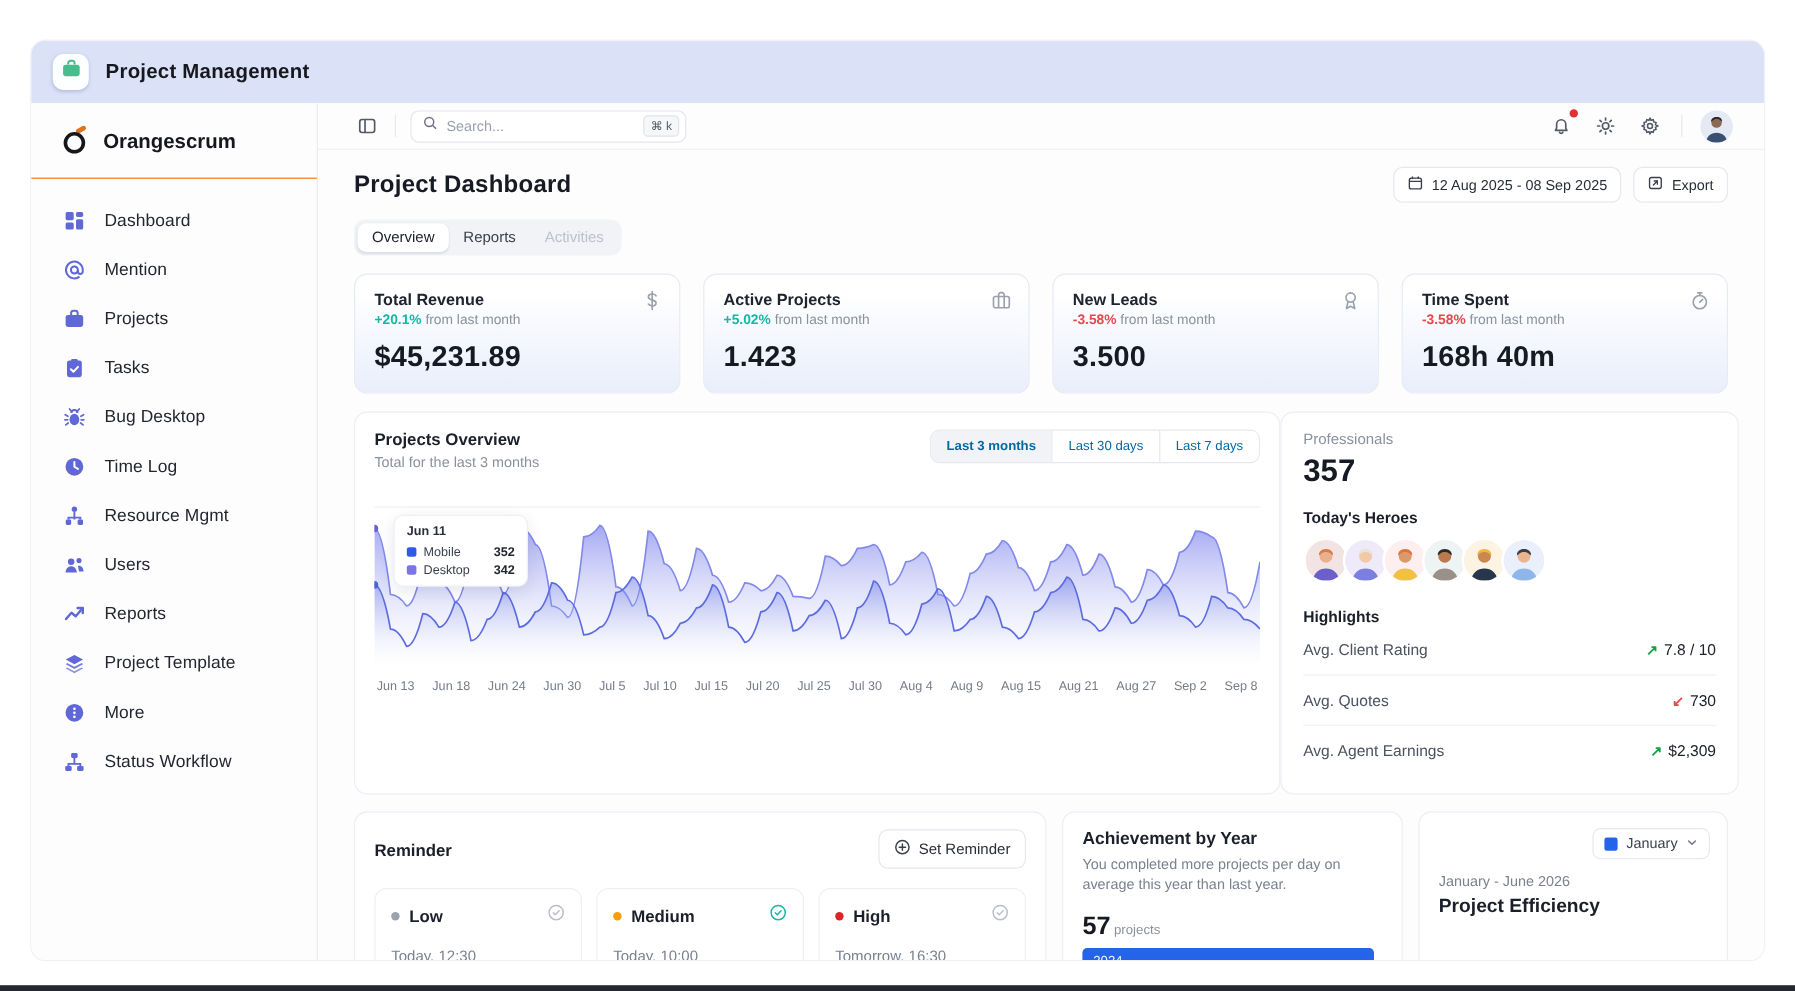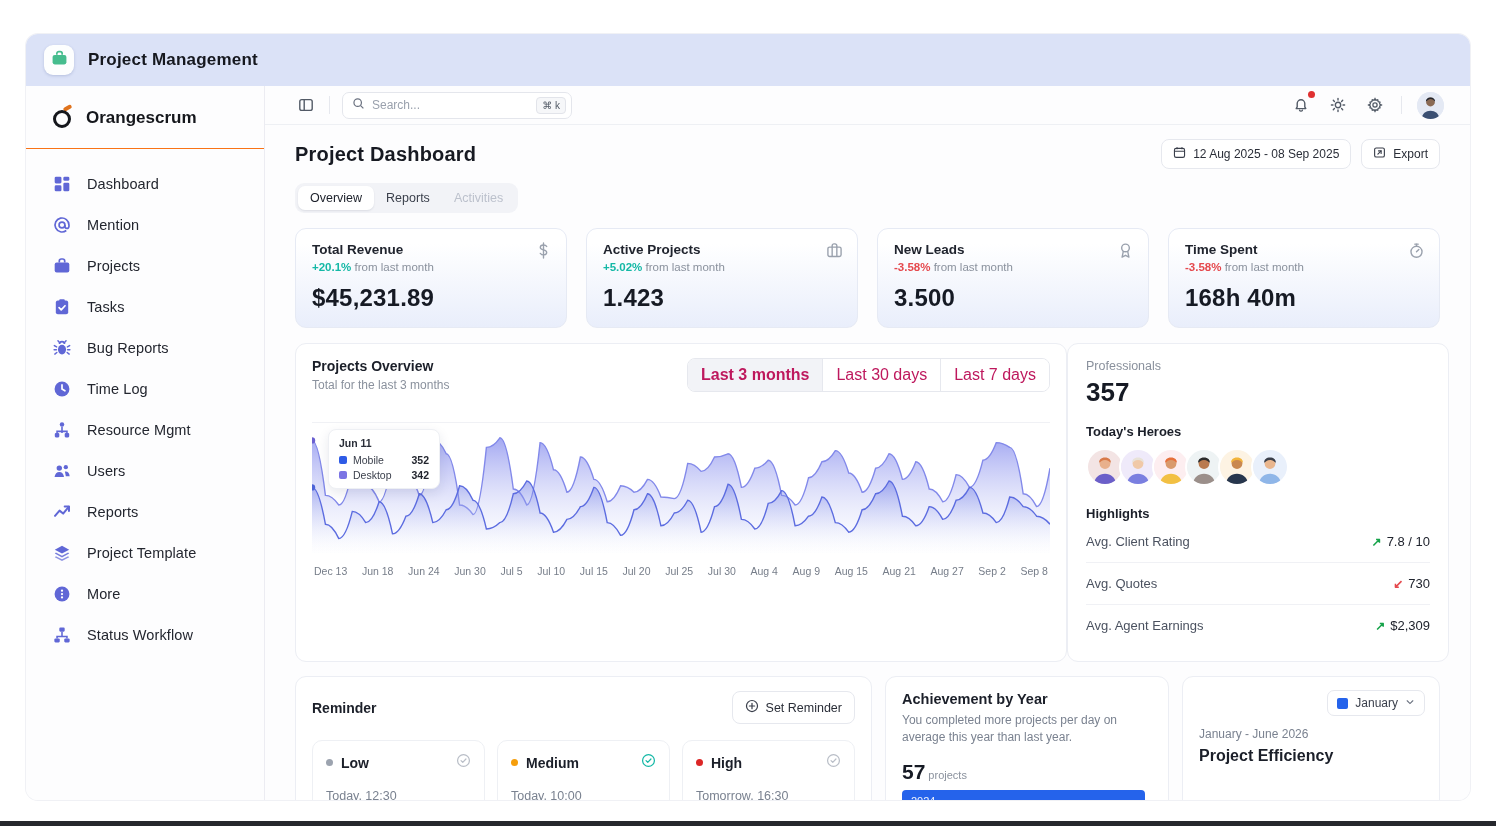--- a/index.html
+++ b/index.html
@@ -66,21 +66,21 @@
   
   .card { border:1px solid #eceef4; border-radius:11px; background:#fff; }
 
   
   .charts-row { display:grid; grid-template-columns:1fr 382px; margin-top:15px; }
   .overview-card { padding:14px 16px 10px; }
   .overview-head { display:flex; align-items:flex-start; }
   .ov-title { font-size:14px; font-weight:bold; color:#1b1f29; }
   .ov-sub { font-size:12px; color:#8a919d; margin-top:4px; }
   .seg-group { margin-left:auto; display:flex; border:1px solid #e6e8ee; border-radius:8px; overflow:hidden; }
-  .seg { font-size:16px; color:#be185d; padding:7px 13px; background:#fff; border-left:1px solid #e6e8ee; cursor:pointer; white-space:nowrap; }
+  .seg { font-size:11px; color:#0369a1; padding:7px 13px; background:#fff; border-left:1px solid #e6e8ee; cursor:pointer; white-space:nowrap; }
   .seg:first-child { border-left:none; }
   .seg.active { background:#f2f3f7; font-weight:600; }
   .chart-wrap { position:relative; margin-top:30px; border-top:1px solid #f0f1f5; padding-top:2px; }
   .tooltip { position:absolute; left:16px; top:6px; background:#fff; border:1px solid #eef0f4; border-radius:8px; box-shadow:0 4px 12px rgba(30,40,80,.10); padding:7px 10px; min-width:96px; z-index:3; }
   .tt-label { font-size:10.5px; font-weight:bold; color:#2a2e38; margin-bottom:5px; }
   .tt-row { display:flex; align-items:center; gap:6px; font-size:10.5px; color:#3a3f4b; margin-top:3px; }
   .tt-sq { width:8px; height:8px; border-radius:2px; flex-shrink:0; }
   .tt-val { margin-left:auto; font-weight:bold; color:#23262f; padding-left:14px; }
   .x-labels { display:flex; justify-content:space-between; margin-top:6px; padding:0 2px 6px; }
   .x-labels span { font-size:10.5px; color:#767d89; }
@@ -210,21 +210,21 @@
                     <line x1="3" y1="9.6" x2="1" y2="9.6"></line>
                     <line x1="3.4" y1="12" x2="1.6" y2="13.4"></line>
                     <line x1="12.8" y1="7" x2="14.8" y2="5.8"></line>
                     <line x1="13" y1="9.6" x2="15" y2="9.6"></line>
                     <line x1="12.6" y1="12" x2="14.4" y2="13.4"></line>
                     <line x1="5.6" y1="3" x2="4.4" y2="1.6"></line>
                     <line x1="10.4" y1="3" x2="11.6" y2="1.6"></line>
                   </g>
                 </svg>
               </span>
-              <span class="nl">Bug Reports</span>
+              <span class="nl">Bug Desktop</span>
             </div>
             <div class="nav-item">
               <span class="ni">
                 <svg width="18" height="18" viewBox="0 0 16 16">
                   <circle cx="8" cy="8" r="6.6" fill="currentColor"></circle>
                   <path d="M8 4.4V8l2.6 1.6" fill="none" stroke="#fff" stroke-width="1.5" stroke-linecap="round"></path>
                 </svg>
               </span>
               <span class="nl">Time Log</span>
             </div>
@@ -472,21 +472,21 @@
                       </linearGradient>
                     </defs>
                     <path d="M0.0 15.4 Q6.7 15.4 13.4 70.4 Q20.1 70.4 26.8 80 Q33.5 80.0 40.3 44.8 Q47.0 44.8 53.7 60.8 Q60.4 60.8 67.1 76.8 Q73.8 76.8 80.5 32 Q87.2 32.0 93.9 51.2 Q100.6 51.2 107.3 70.4 Q114.0 70.4 120.8 14.4 Q127.5 14.4 134.2 28.8 Q140.9 28.8 147.6 80 Q154.3 80.0 161 89.6 Q167.7 89.6 174.4 22.4 Q181.2 22.4 187.9 12.8 Q194.6 12.8 201.3 64 Q208.0 64.0 214.7 80 Q221.4 80.0 228.1 17.6 Q234.8 17.6 241.5 44.8 Q248.2 44.8 254.9 67.2 Q261.6 67.2 268.4 32 Q275.1 32.0 281.8 54.4 Q288.5 54.4 295.2 76.8 Q301.9 76.8 308.6 60.8 Q315.3 60.8 322 67.2 Q328.8 67.2 335.5 54.4 Q342.2 54.4 348.9 72 Q355.6 72.0 362.3 73.6 Q369.0 73.6 375.7 38.4 Q382.4 38.4 389.1 46.4 Q395.8 46.4 402.5 32 Q409.3 32.0 416 28.8 Q422.7 28.8 429.4 62.4 Q436.1 62.4 442.8 43.2 Q449.5 43.2 456.2 35.2 Q462.9 35.2 469.6 70.4 Q476.4 70.4 483.1 80 Q489.8 80.0 496.5 52.8 Q503.2 52.8 509.9 36.8 Q516.6 36.8 523.3 25.6 Q530.0 25.6 536.7 48 Q543.4 48.0 550.1 67.2 Q556.9 67.2 563.6 43.2 Q570.3 43.2 577 28.8 Q583.7 28.8 590.4 54.4 Q597.1 54.4 603.8 36.8 Q610.5 36.8 617.2 64 Q624.0 64.0 630.7 76.8 Q637.4 76.8 644.1 49.6 Q650.8 49.6 657.5 62.4 Q664.2 62.4 670.9 35.2 Q677.6 35.2 684.3 17.6 Q691.0 17.6 697.7 22.4 Q704.5 22.4 711.2 68.8 Q717.9 68.8 724.6 81.6 Q731.3 81.6 738 43.2 L738 128 L0 128 Z" fill="url(#g0)"></path>
                     <path d="M0.0 15.4 Q6.7 15.4 13.4 70.4 Q20.1 70.4 26.8 80 Q33.5 80.0 40.3 44.8 Q47.0 44.8 53.7 60.8 Q60.4 60.8 67.1 76.8 Q73.8 76.8 80.5 32 Q87.2 32.0 93.9 51.2 Q100.6 51.2 107.3 70.4 Q114.0 70.4 120.8 14.4 Q127.5 14.4 134.2 28.8 Q140.9 28.8 147.6 80 Q154.3 80.0 161 89.6 Q167.7 89.6 174.4 22.4 Q181.2 22.4 187.9 12.8 Q194.6 12.8 201.3 64 Q208.0 64.0 214.7 80 Q221.4 80.0 228.1 17.6 Q234.8 17.6 241.5 44.8 Q248.2 44.8 254.9 67.2 Q261.6 67.2 268.4 32 Q275.1 32.0 281.8 54.4 Q288.5 54.4 295.2 76.8 Q301.9 76.8 308.6 60.8 Q315.3 60.8 322 67.2 Q328.8 67.2 335.5 54.4 Q342.2 54.4 348.9 72 Q355.6 72.0 362.3 73.6 Q369.0 73.6 375.7 38.4 Q382.4 38.4 389.1 46.4 Q395.8 46.4 402.5 32 Q409.3 32.0 416 28.8 Q422.7 28.8 429.4 62.4 Q436.1 62.4 442.8 43.2 Q449.5 43.2 456.2 35.2 Q462.9 35.2 469.6 70.4 Q476.4 70.4 483.1 80 Q489.8 80.0 496.5 52.8 Q503.2 52.8 509.9 36.8 Q516.6 36.8 523.3 25.6 Q530.0 25.6 536.7 48 Q543.4 48.0 550.1 67.2 Q556.9 67.2 563.6 43.2 Q570.3 43.2 577 28.8 Q583.7 28.8 590.4 54.4 Q597.1 54.4 603.8 36.8 Q610.5 36.8 617.2 64 Q624.0 64.0 630.7 76.8 Q637.4 76.8 644.1 49.6 Q650.8 49.6 657.5 62.4 Q664.2 62.4 670.9 35.2 Q677.6 35.2 684.3 17.6 Q691.0 17.6 697.7 22.4 Q704.5 22.4 711.2 68.8 Q717.9 68.8 724.6 81.6 Q731.3 81.6 738 43.2" fill="none" stroke="#8289ea" stroke-width="1.4"></path>
                     <circle cx="0.0" cy="15.4" r="3.2" fill="#6a5fd0"></circle>
                     <path d="M0.0 62.4 Q6.7 62.4 13.4 99.2 Q20.1 99.2 26.8 113.6 Q33.5 113.6 40.3 86.4 Q47.0 86.4 53.7 97.6 Q60.4 97.6 67.1 76.8 Q73.8 76.8 80.5 108.8 Q87.2 108.8 93.9 91.2 Q100.6 91.2 107.3 68.8 Q114.0 68.8 120.8 97.6 Q127.5 97.6 134.2 84.8 Q140.9 84.8 147.6 60.8 Q154.3 60.8 161 75.2 Q167.7 75.2 174.4 104 Q181.2 104.0 187.9 97.6 Q194.6 97.6 201.3 68.8 Q208.0 68.8 214.7 56 Q221.4 56.0 228.1 88 Q234.8 88.0 241.5 107.2 Q248.2 107.2 254.9 94.4 Q261.6 94.4 268.4 81.6 Q275.1 81.6 281.8 62.4 Q288.5 62.4 295.2 97.6 Q301.9 97.6 308.6 110.4 Q315.3 110.4 322 84.8 Q328.8 84.8 335.5 68.8 Q342.2 68.8 348.9 100.8 Q355.6 100.8 362.3 88 Q369.0 88.0 375.7 75.2 Q382.4 75.2 389.1 107.2 Q395.8 107.2 402.5 81.6 Q409.3 81.6 416 59.2 Q422.7 59.2 429.4 94.4 Q436.1 94.4 442.8 104 Q449.5 104.0 456.2 78.4 Q462.9 78.4 469.6 65.6 Q476.4 65.6 483.1 100.8 Q489.8 100.8 496.5 91.2 Q503.2 91.2 509.9 72 Q516.6 72.0 523.3 97.6 Q530.0 97.6 536.7 107.2 Q543.4 107.2 550.1 84.8 Q556.9 84.8 563.6 68.8 Q570.3 68.8 577 56 Q583.7 56.0 590.4 91.2 Q597.1 91.2 603.8 100.8 Q610.5 100.8 617.2 81.6 Q624.0 81.6 630.7 94.4 Q637.4 94.4 644.1 75.2 Q650.8 75.2 657.5 62.4 Q664.2 62.4 670.9 88 Q677.6 88.0 684.3 97.6 Q691.0 97.6 697.7 72 Q704.5 72.0 711.2 81.6 Q717.9 81.6 724.6 91.2 Q731.3 91.2 738 99.2 L738 128 L0 128 Z" fill="url(#g1)"></path>
                     <path d="M0.0 62.4 Q6.7 62.4 13.4 99.2 Q20.1 99.2 26.8 113.6 Q33.5 113.6 40.3 86.4 Q47.0 86.4 53.7 97.6 Q60.4 97.6 67.1 76.8 Q73.8 76.8 80.5 108.8 Q87.2 108.8 93.9 91.2 Q100.6 91.2 107.3 68.8 Q114.0 68.8 120.8 97.6 Q127.5 97.6 134.2 84.8 Q140.9 84.8 147.6 60.8 Q154.3 60.8 161 75.2 Q167.7 75.2 174.4 104 Q181.2 104.0 187.9 97.6 Q194.6 97.6 201.3 68.8 Q208.0 68.8 214.7 56 Q221.4 56.0 228.1 88 Q234.8 88.0 241.5 107.2 Q248.2 107.2 254.9 94.4 Q261.6 94.4 268.4 81.6 Q275.1 81.6 281.8 62.4 Q288.5 62.4 295.2 97.6 Q301.9 97.6 308.6 110.4 Q315.3 110.4 322 84.8 Q328.8 84.8 335.5 68.8 Q342.2 68.8 348.9 100.8 Q355.6 100.8 362.3 88 Q369.0 88.0 375.7 75.2 Q382.4 75.2 389.1 107.2 Q395.8 107.2 402.5 81.6 Q409.3 81.6 416 59.2 Q422.7 59.2 429.4 94.4 Q436.1 94.4 442.8 104 Q449.5 104.0 456.2 78.4 Q462.9 78.4 469.6 65.6 Q476.4 65.6 483.1 100.8 Q489.8 100.8 496.5 91.2 Q503.2 91.2 509.9 72 Q516.6 72.0 523.3 97.6 Q530.0 97.6 536.7 107.2 Q543.4 107.2 550.1 84.8 Q556.9 84.8 563.6 68.8 Q570.3 68.8 577 56 Q583.7 56.0 590.4 91.2 Q597.1 91.2 603.8 100.8 Q610.5 100.8 617.2 81.6 Q624.0 81.6 630.7 94.4 Q637.4 94.4 644.1 75.2 Q650.8 75.2 657.5 62.4 Q664.2 62.4 670.9 88 Q677.6 88.0 684.3 97.6 Q691.0 97.6 697.7 72 Q704.5 72.0 711.2 81.6 Q717.9 81.6 724.6 91.2 Q731.3 91.2 738 99.2" fill="none" stroke="#5c6ce0" stroke-width="1.4"></path>
                     <circle cx="0.0" cy="62.4" r="3.2" fill="#4c63d8"></circle>
                   </svg>
                 <div class="x-labels" id="xLabels">
-                    <span>Dec 13</span>
+                    <span>Jun 13</span>
                     <span>Jun 18</span>
                     <span>Jun 24</span>
                     <span>Jun 30</span>
                     <span>Jul 5</span>
                     <span>Jul 10</span>
                     <span>Jul 15</span>
                     <span>Jul 20</span>
                     <span>Jul 25</span>
                     <span>Jul 30</span>
                     <span>Aug 4</span>

